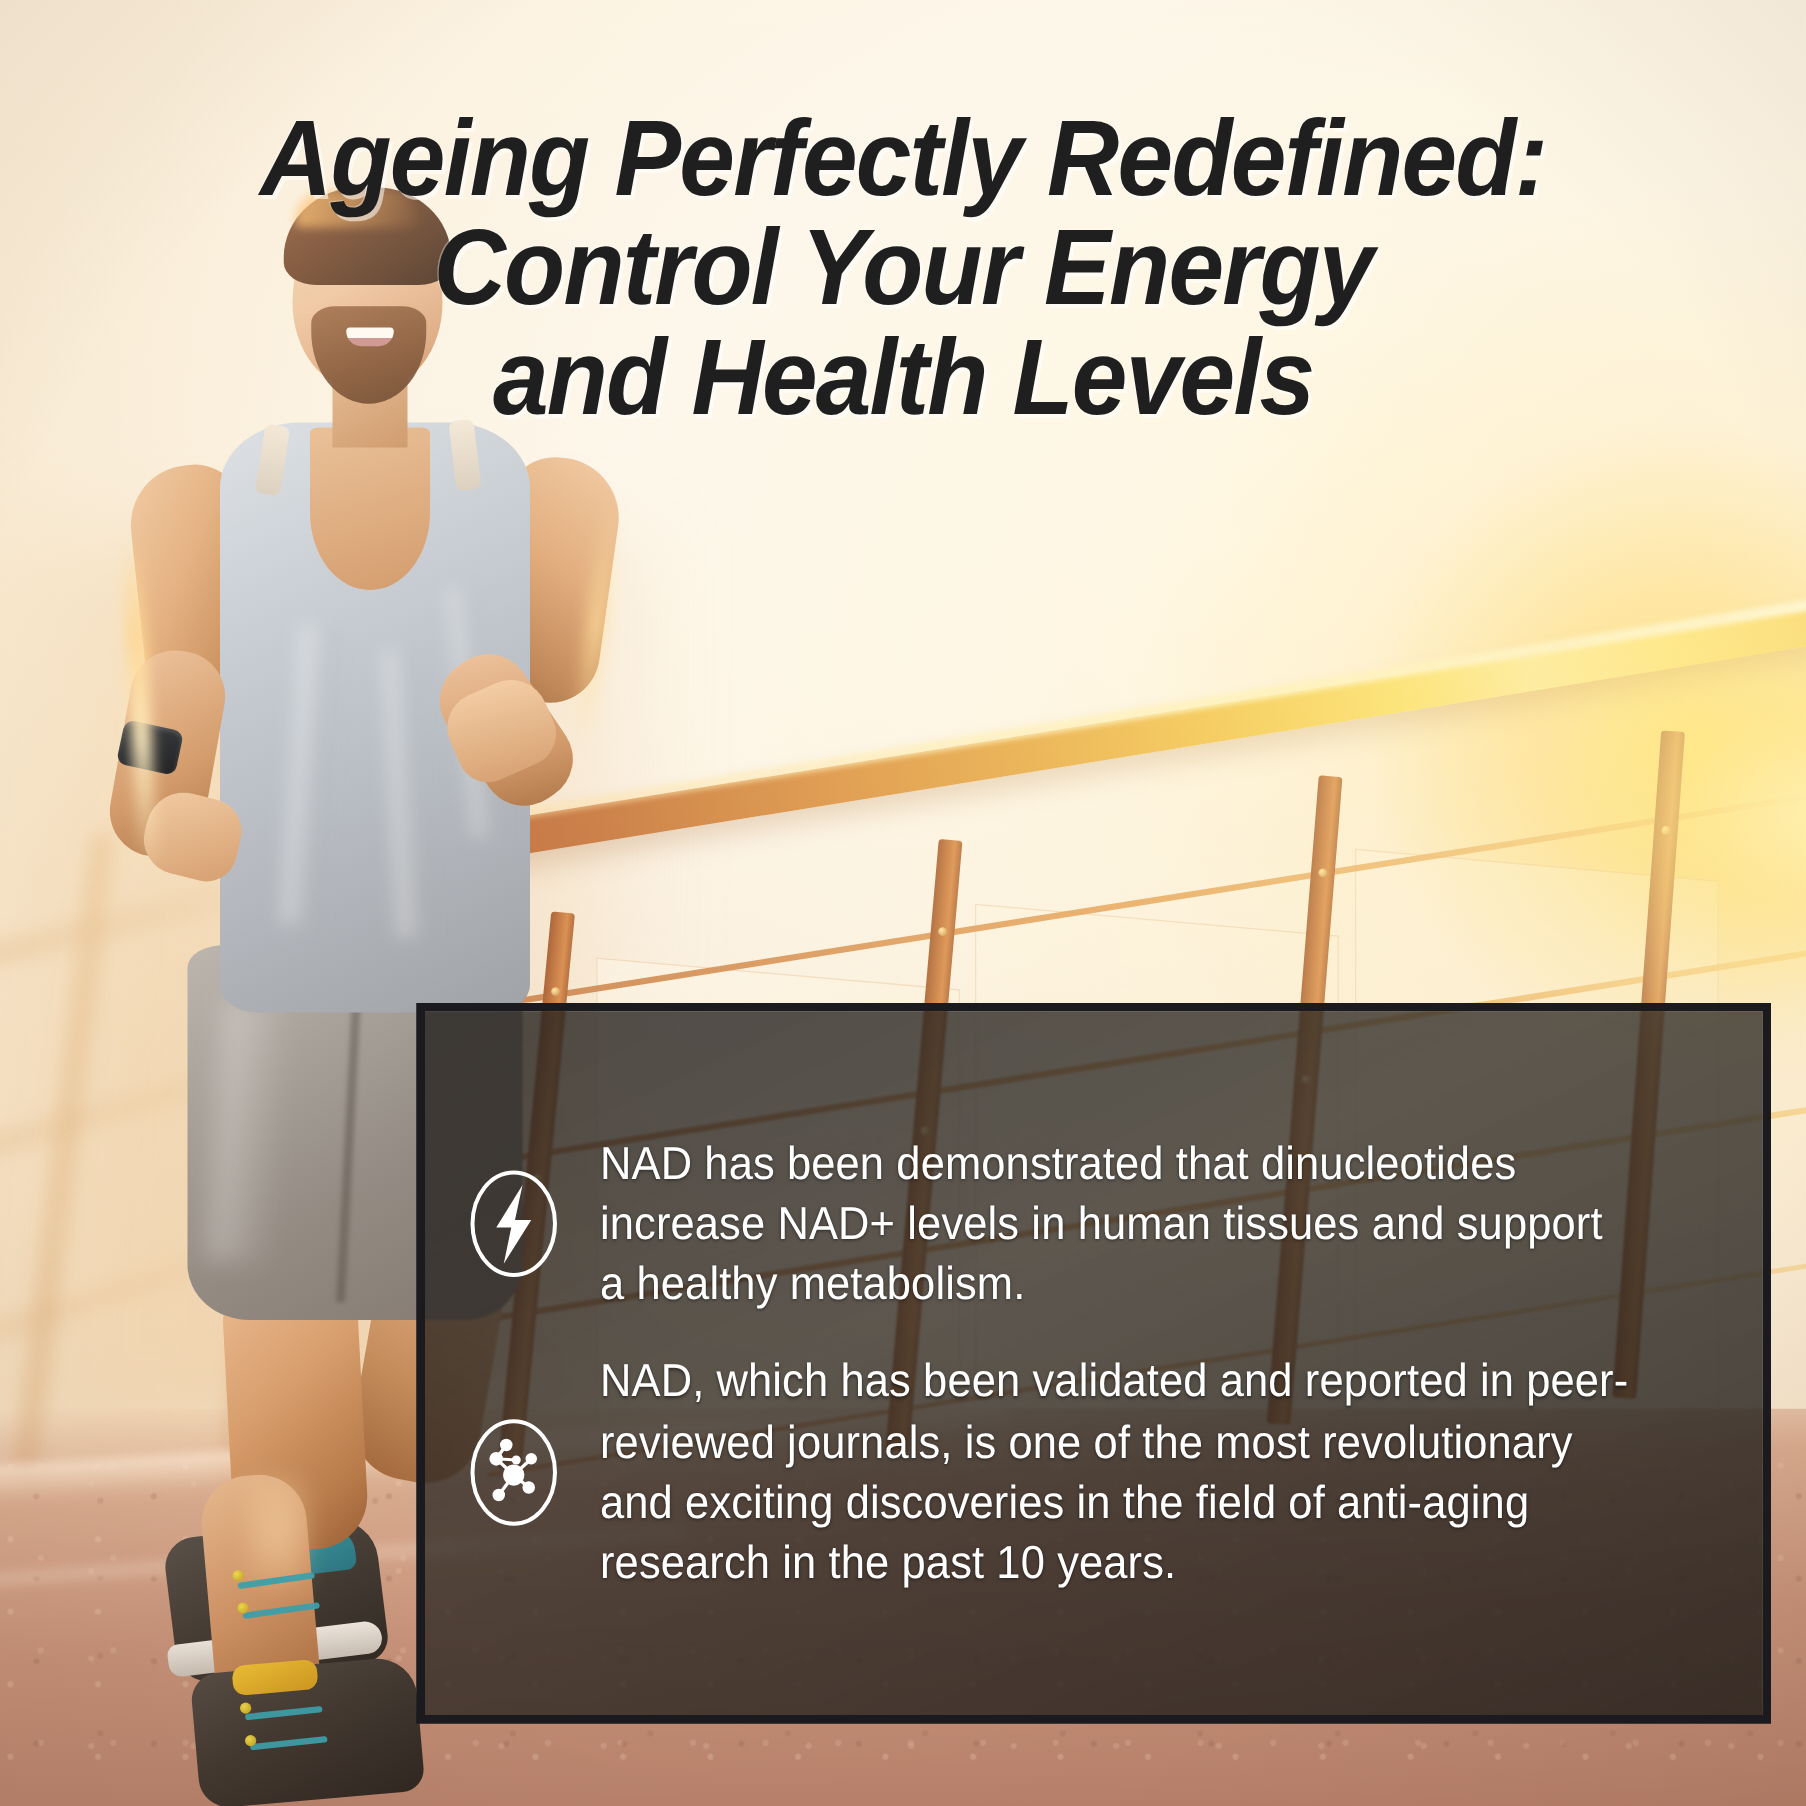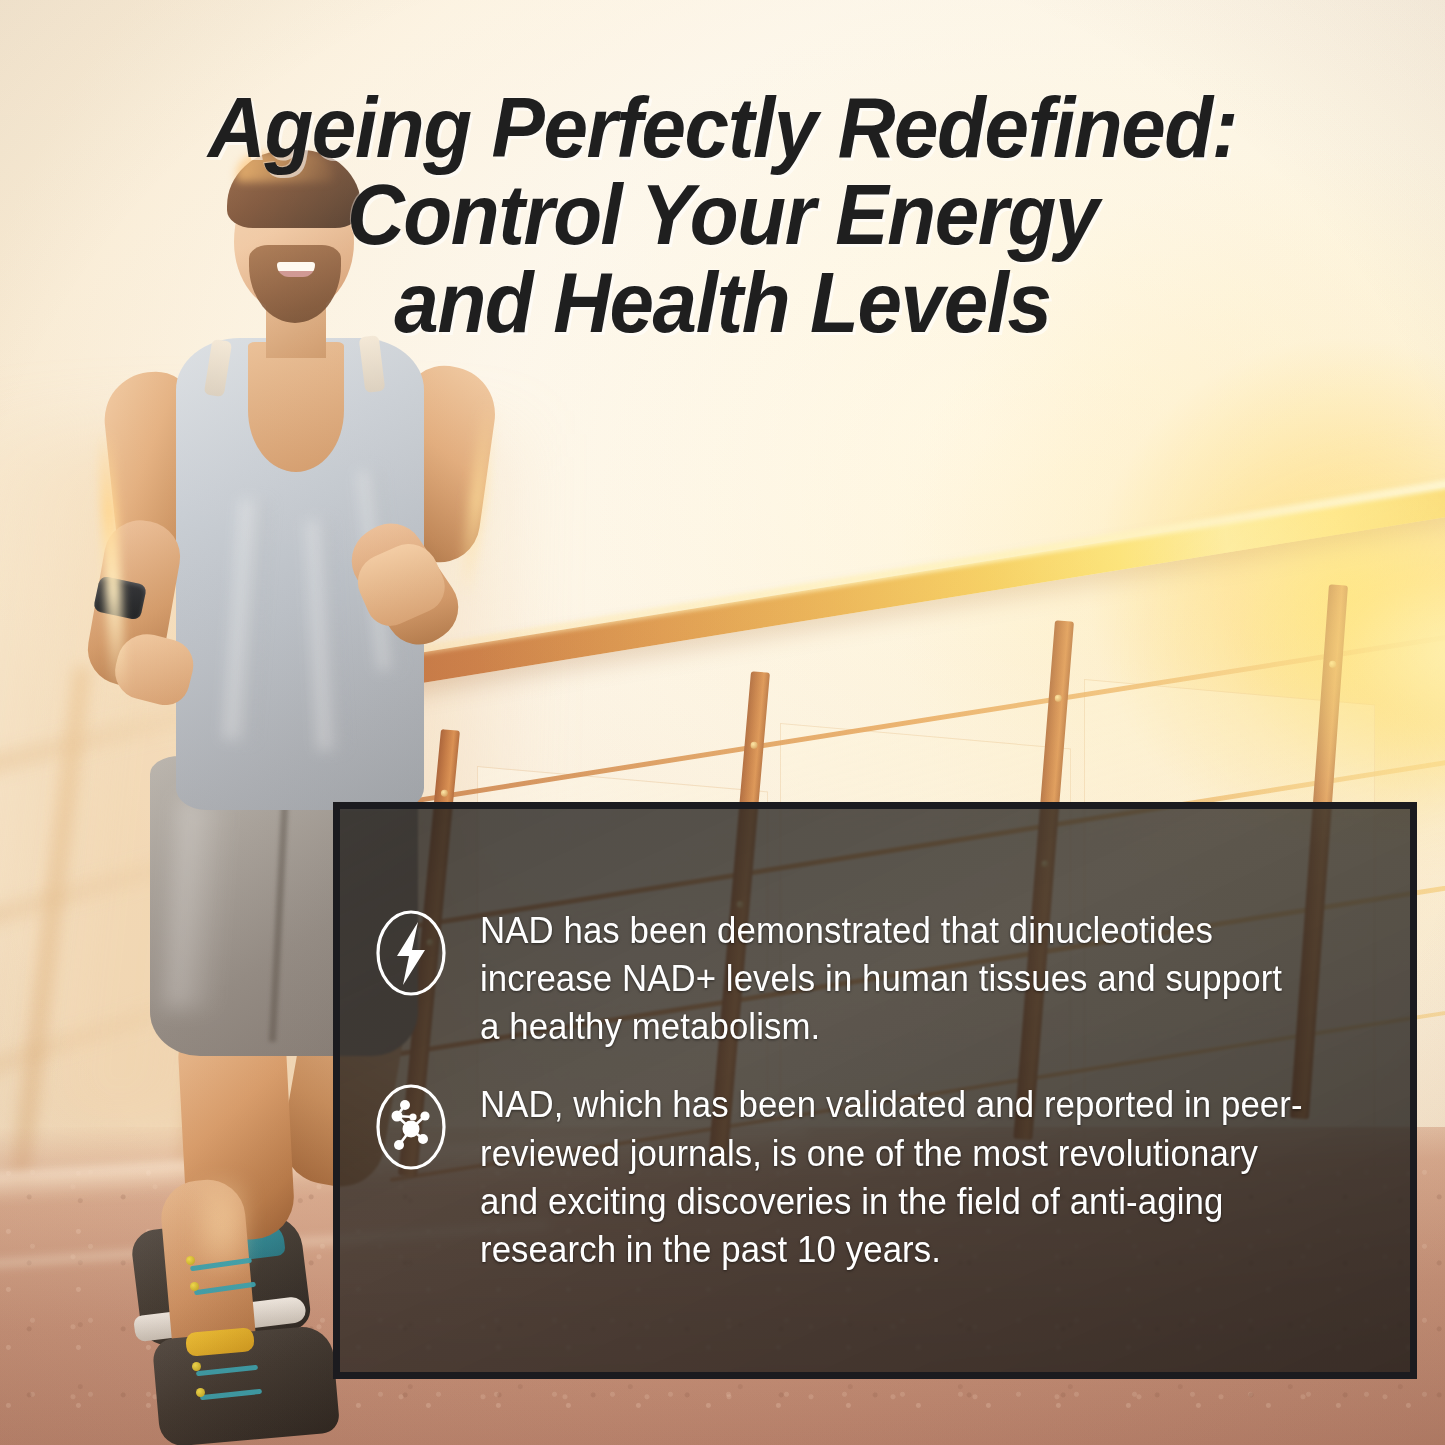--- a/index.html
+++ b/index.html
@@ -405,20 +405,21 @@
     background: linear-gradient(155deg, rgba(36,33,30,0.80) 0%, rgba(44,40,36,0.76) 40%, rgba(30,27,24,0.82) 100%);
     backdrop-filter: blur(1px);
     display: flex;
     flex-direction: column;
     justify-content: center;
     gap: 30px;
     padding: 28px 52px 28px 30px;
   }
   .bullet {
     display: flex;
+    align-items: center;
     gap: 28px;
   }
   .bullet-icon {
     flex: 0 0 auto;
     width: 82px; height: 92px;
     display: flex; align-items: center; justify-content: center;
   }
   .bullet-icon svg { display: block; }
   .bullet-text {
     flex: 1 1 auto;

